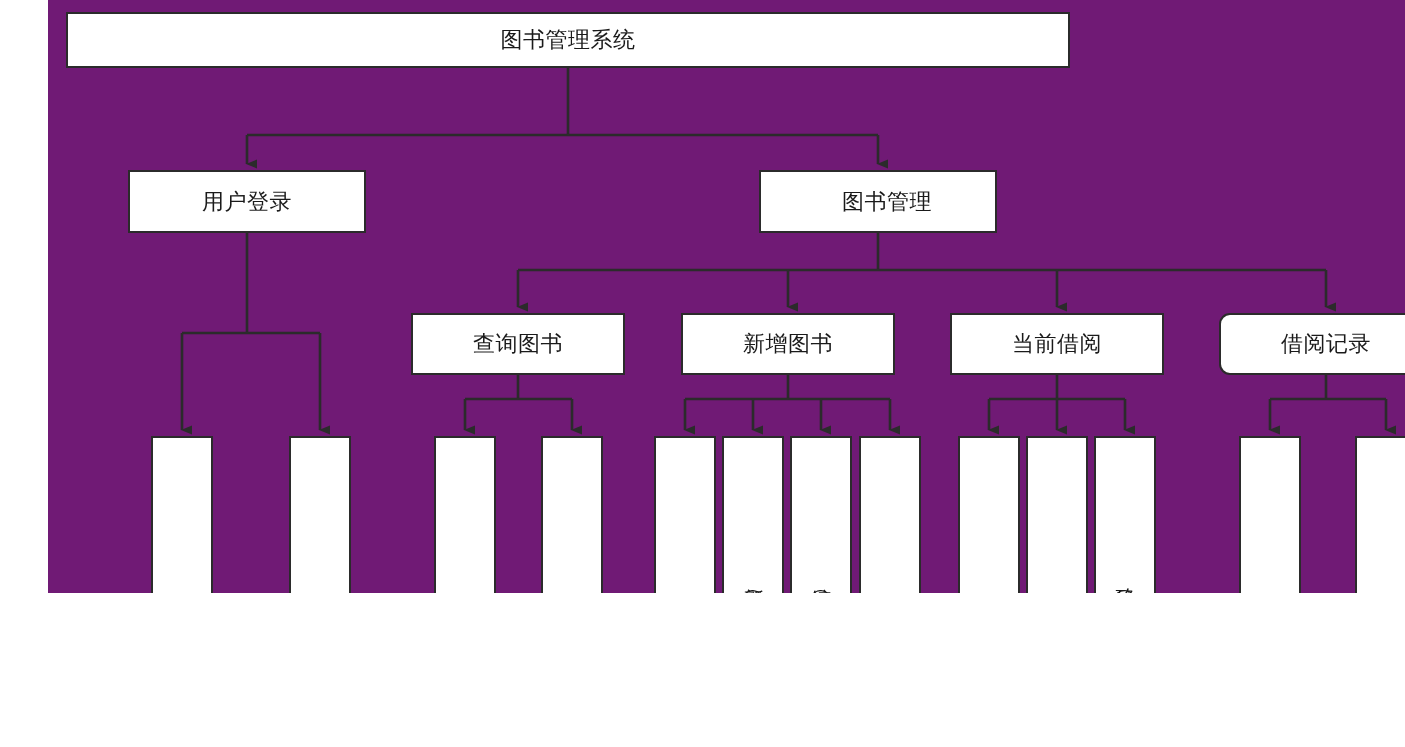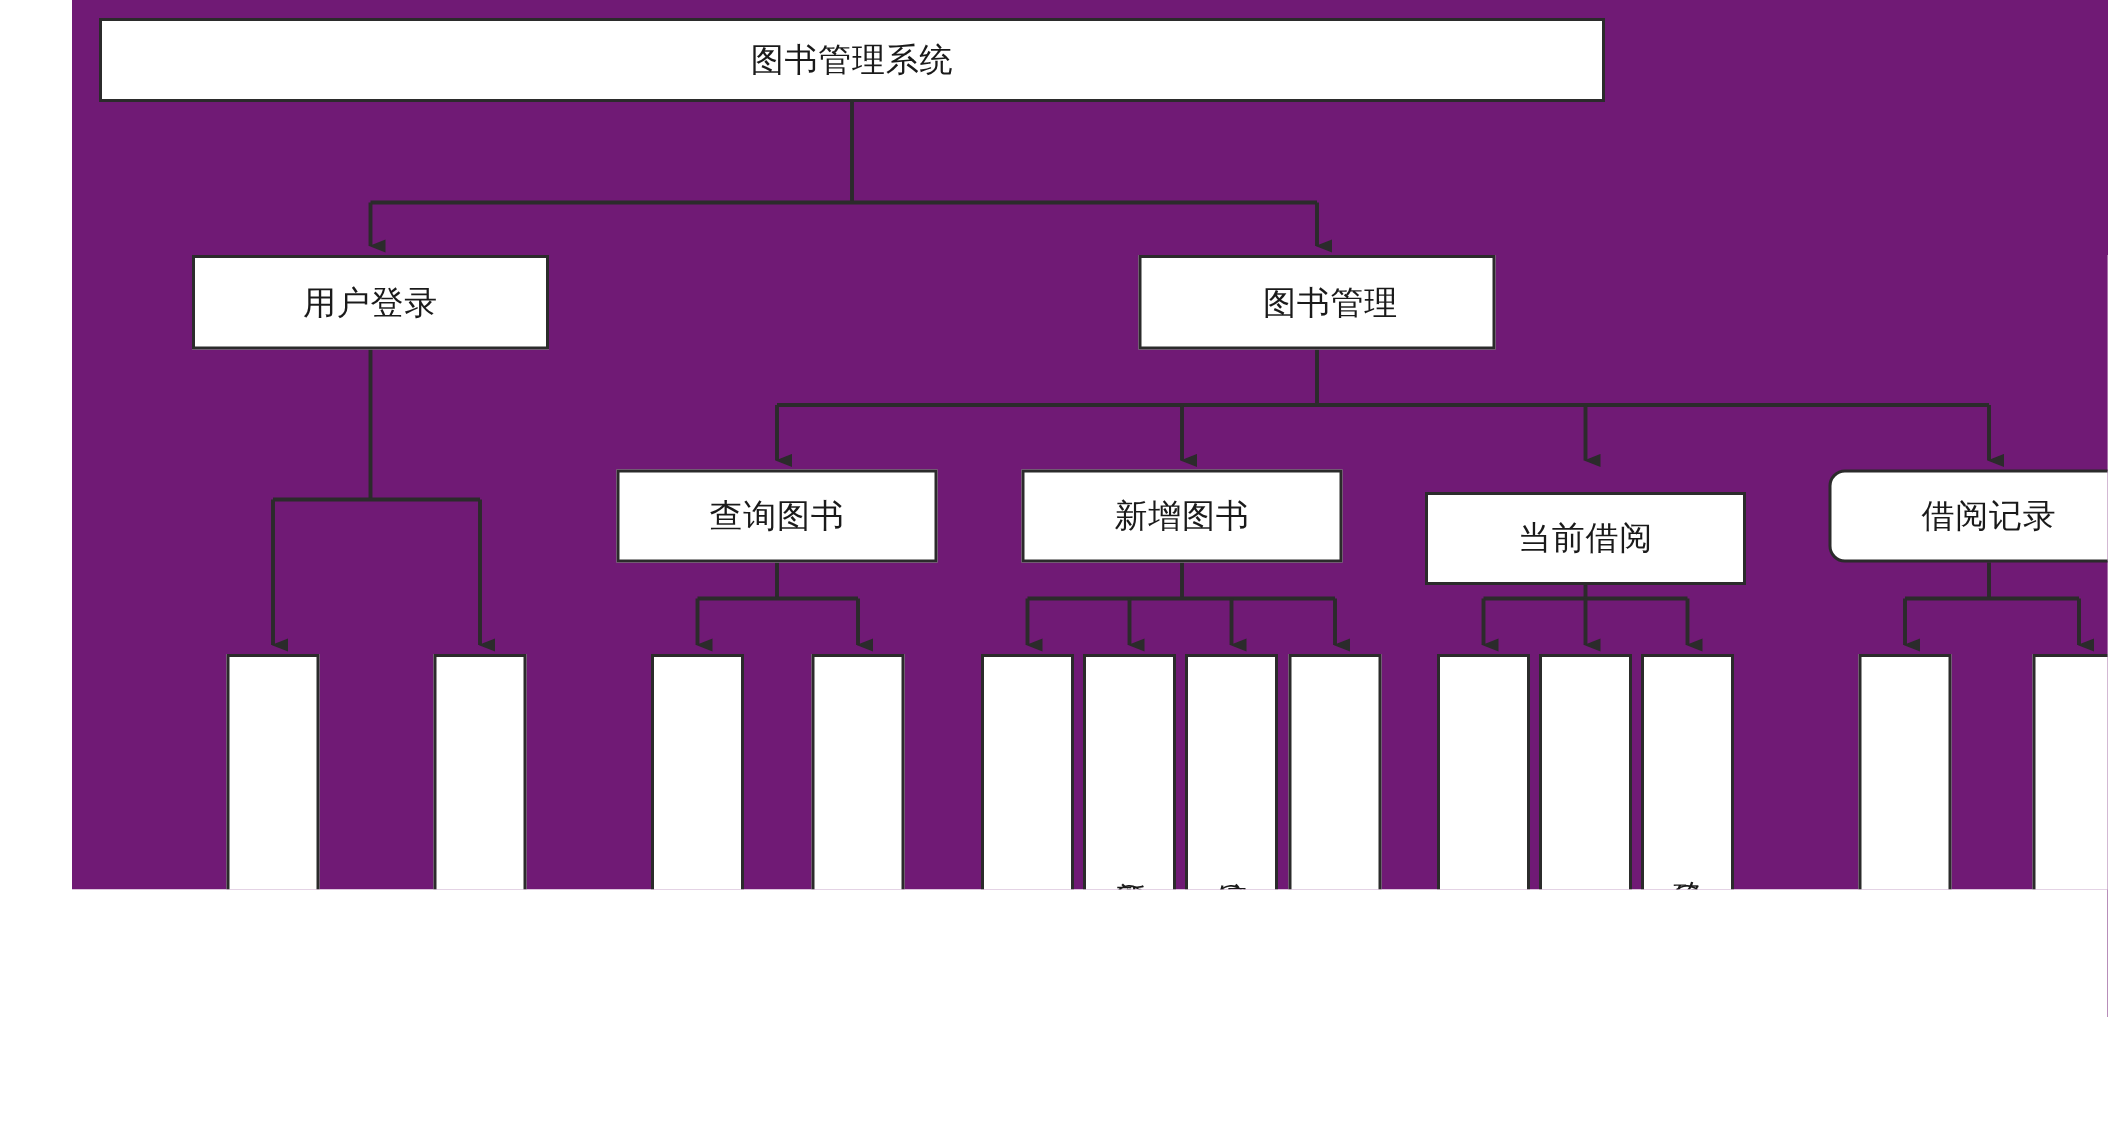--- a/index.html
+++ b/index.html
@@ -128,21 +128,21 @@
   <div class="node node-h" style="left:711px; top:170px; width:238px; height:63px;padding-left:18px;">
     <span>图书管理</span>
   </div>
 
   <div class="node node-h" style="left:363px; top:313px; width:214px; height:62px;">
     <span>查询图书</span>
   </div>
   <div class="node node-h" style="left:633px; top:313px; width:214px; height:62px;">
     <span>新增图书</span>
   </div>
-  <div class="node node-h" style="left:902px; top:328px; width:214px; height:62px;">
+  <div class="node node-h" style="left:902px; top:313px; width:214px; height:62px;">
     <span>当前借阅</span>
   </div>
   <div class="node node-h" style="left:1171px; top:313px; width:214px; height:62px;border-radius:11px;">
     <span>借阅记录</span>
   </div>
 
   <div class="node node-v" style="left:103px; top:436px; width:62px; height:297px;">
     <span class="vtext">用户登录</span>
   </div>
   <div class="node node-v" style="left:241px; top:436px; width:62px; height:297px;">

